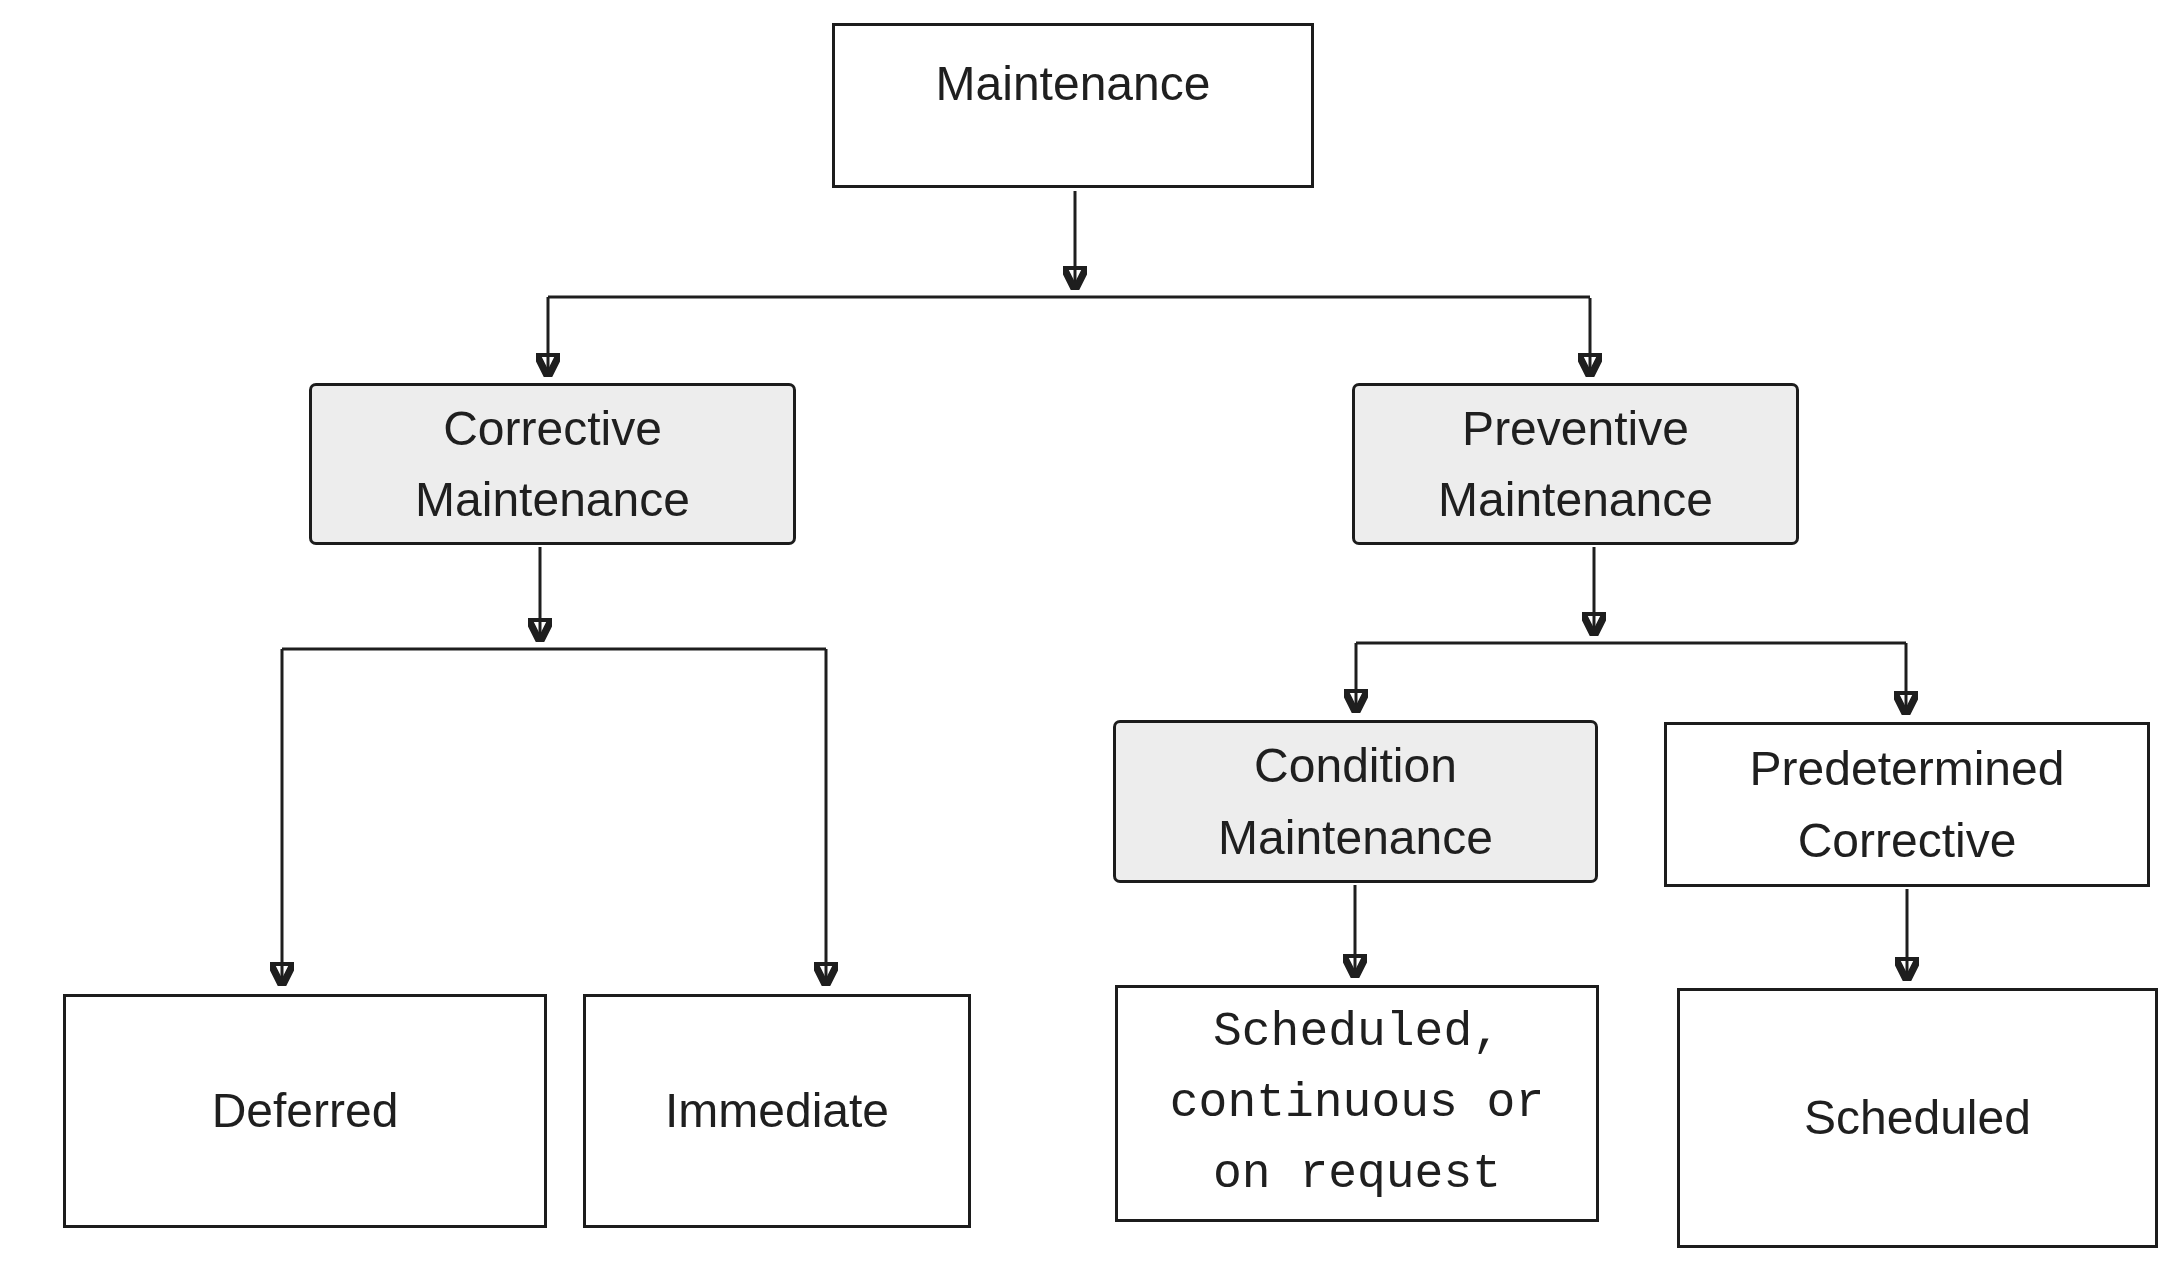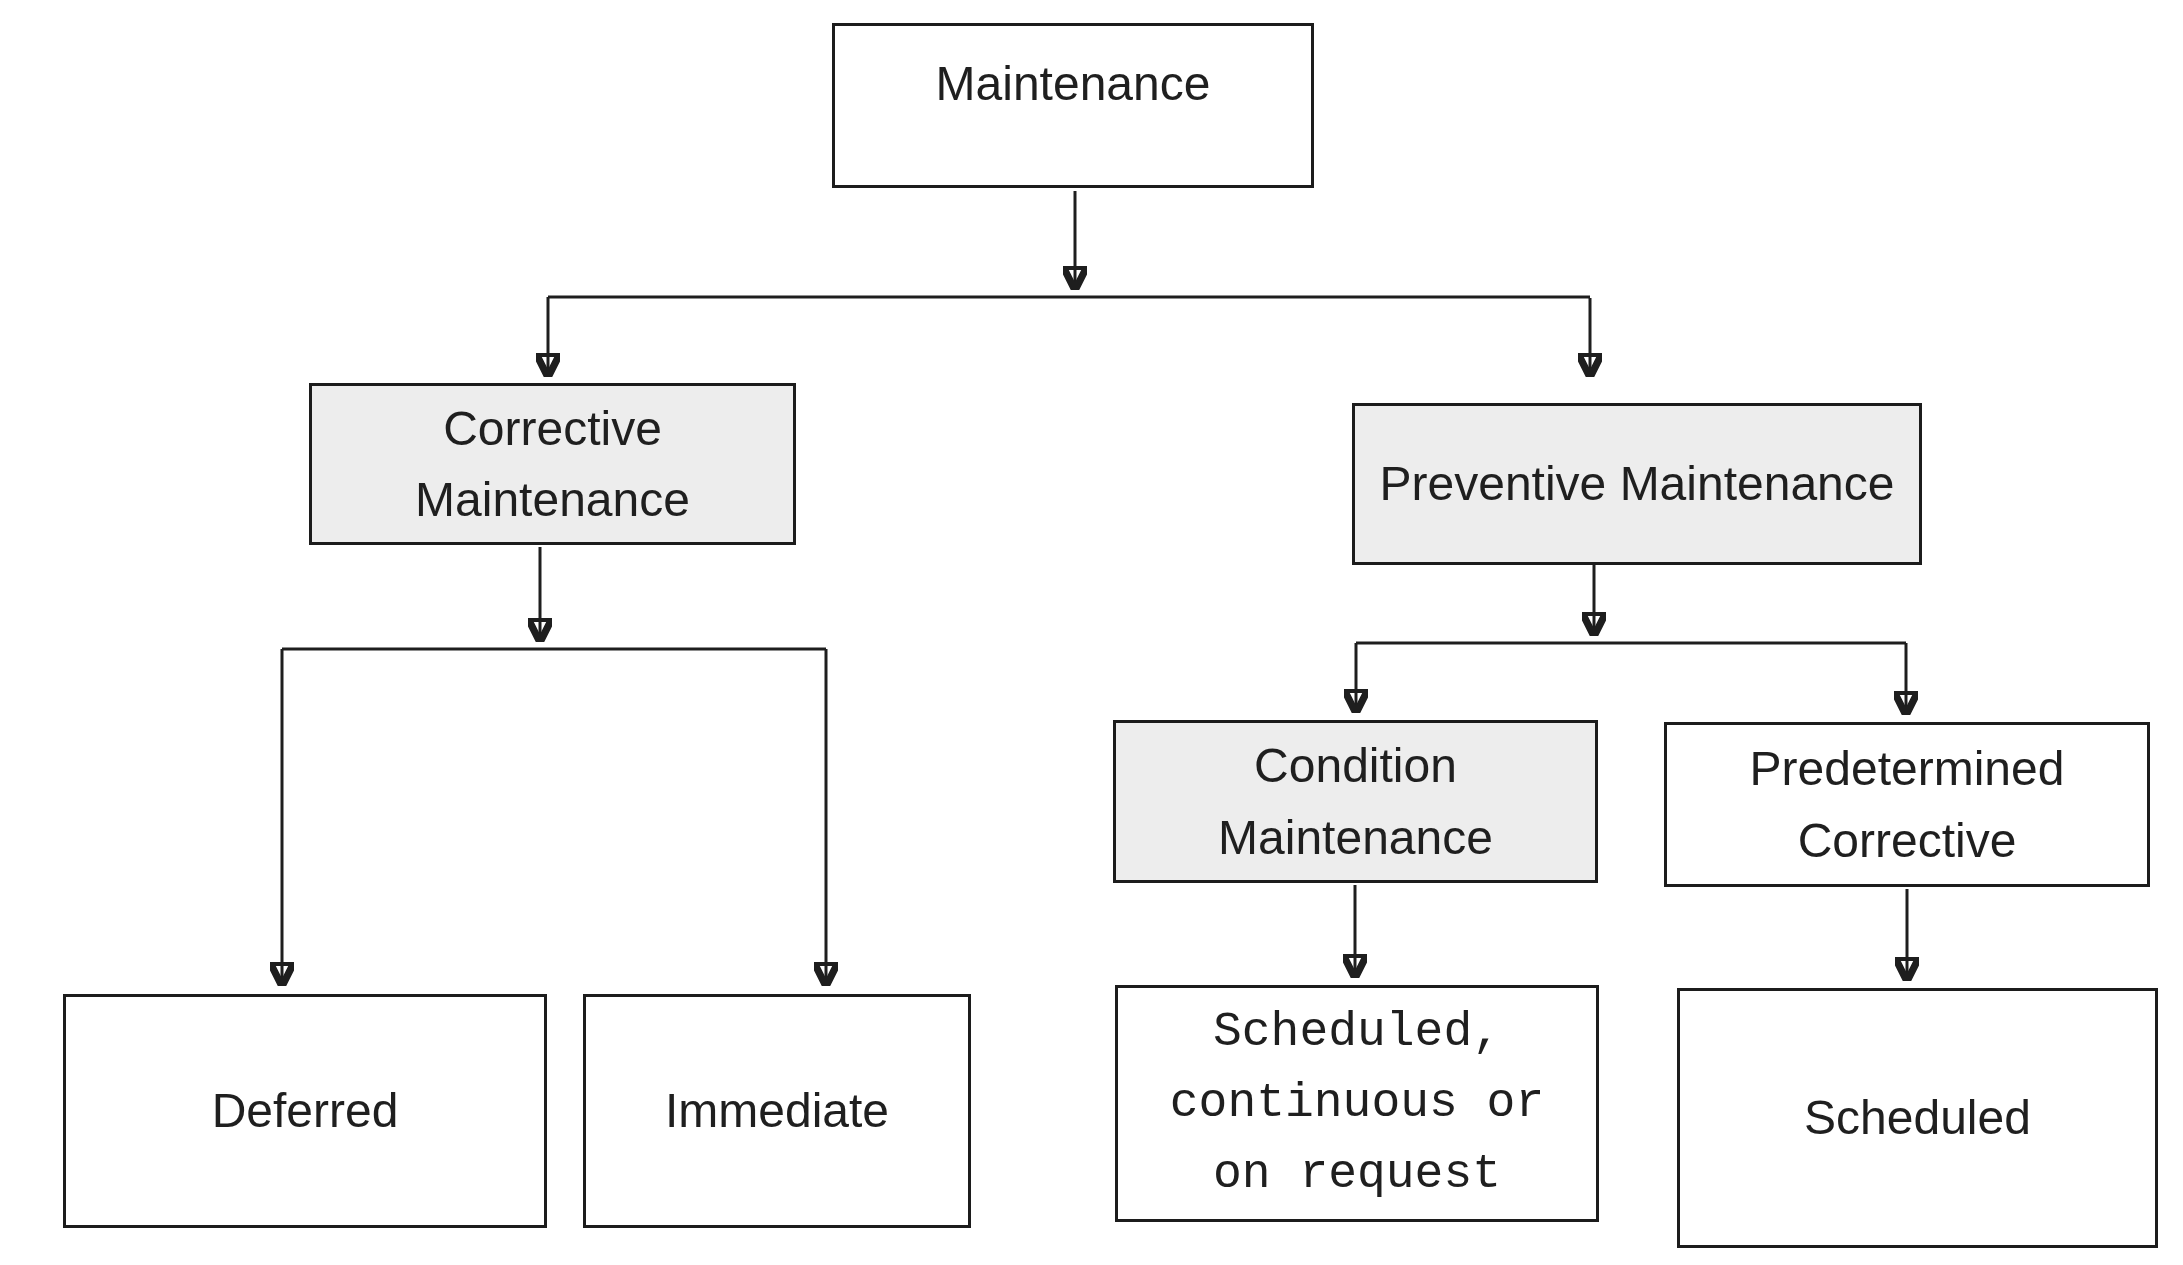--- a/index.html
+++ b/index.html
@@ -36,29 +36,30 @@
     display: flex;
     align-items: center;
     justify-content: center;
     text-align: center;
     font-size: 48px;
     line-height: 1.48;
     padding: 0 20px;
   }
   .node.highlight {
     background: #ededed;
+    border-radius: 7px;
   }
   .node.top-aligned {
     align-items: flex-start;
     padding-top: 22px;
   }
   
   #n-maintenance   { left: 832px;  top: 23px;   width: 482px; height: 165px; }
   #n-corrective    { left: 309px;  top: 383px;  width: 487px; height: 162px; }
-  #n-preventive    { left: 1352px; top: 403px;  width: 570px; height: 162px; }
+  #n-preventive    { left: 1352px; top: 383px;  width: 447px; height: 162px; }
   #n-condition     { left: 1113px; top: 720px;  width: 485px; height: 163px; }
   #n-predetermined { left: 1664px; top: 722px;  width: 486px; height: 165px; }
   #n-deferred      { left: 39px;   top: 994px;  width: 484px; height: 234px; margin-left: 24px; }
   #n-immediate     { left: 583px;  top: 994px;  width: 388px; height: 234px; }
   #n-sched-cont    { left: 1115px; top: 985px;  width: 484px; height: 237px; font-family: Liberation Mono, monospace; }
   #n-scheduled     { left: 1677px; top: 988px;  width: 481px; height: 260px; }
 </style>
 </head>
 <body>
 

